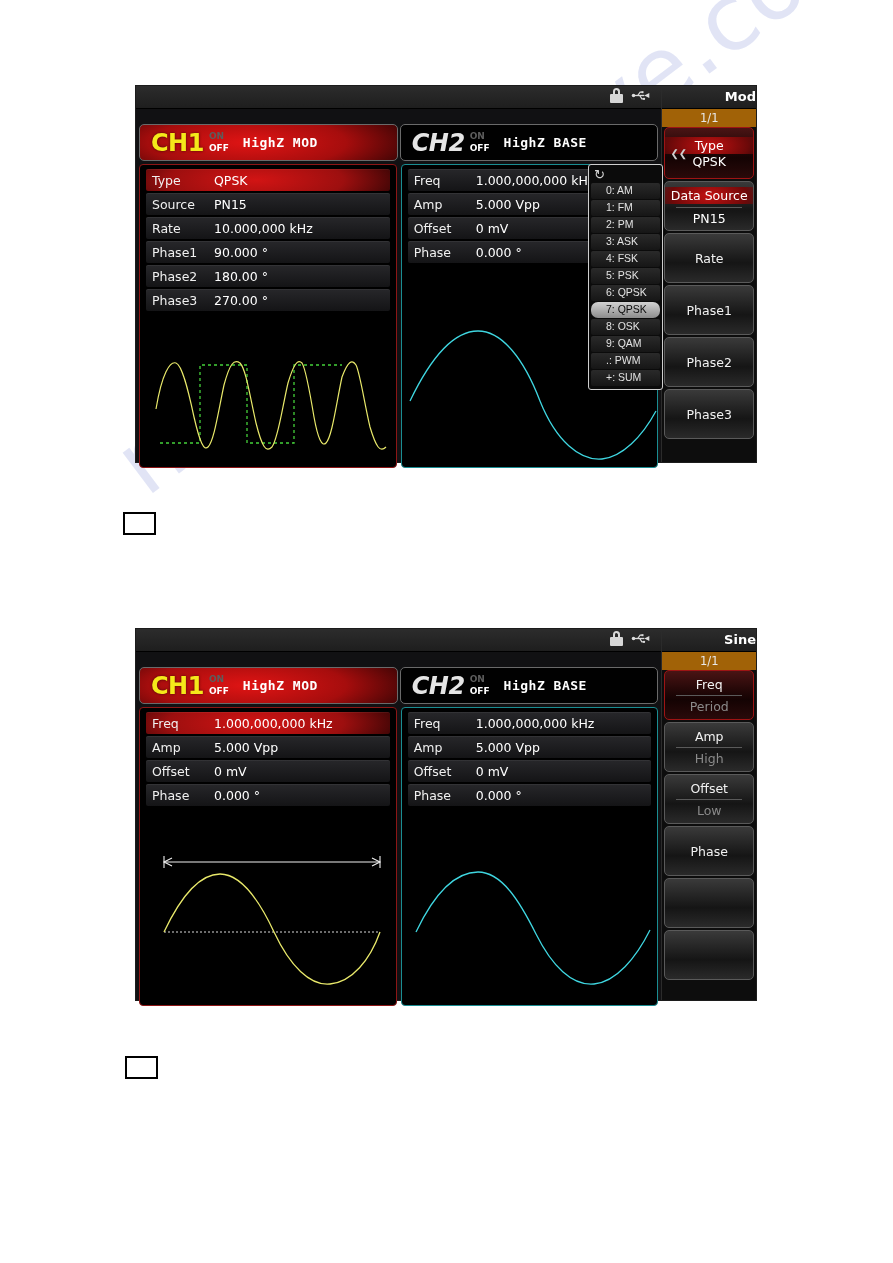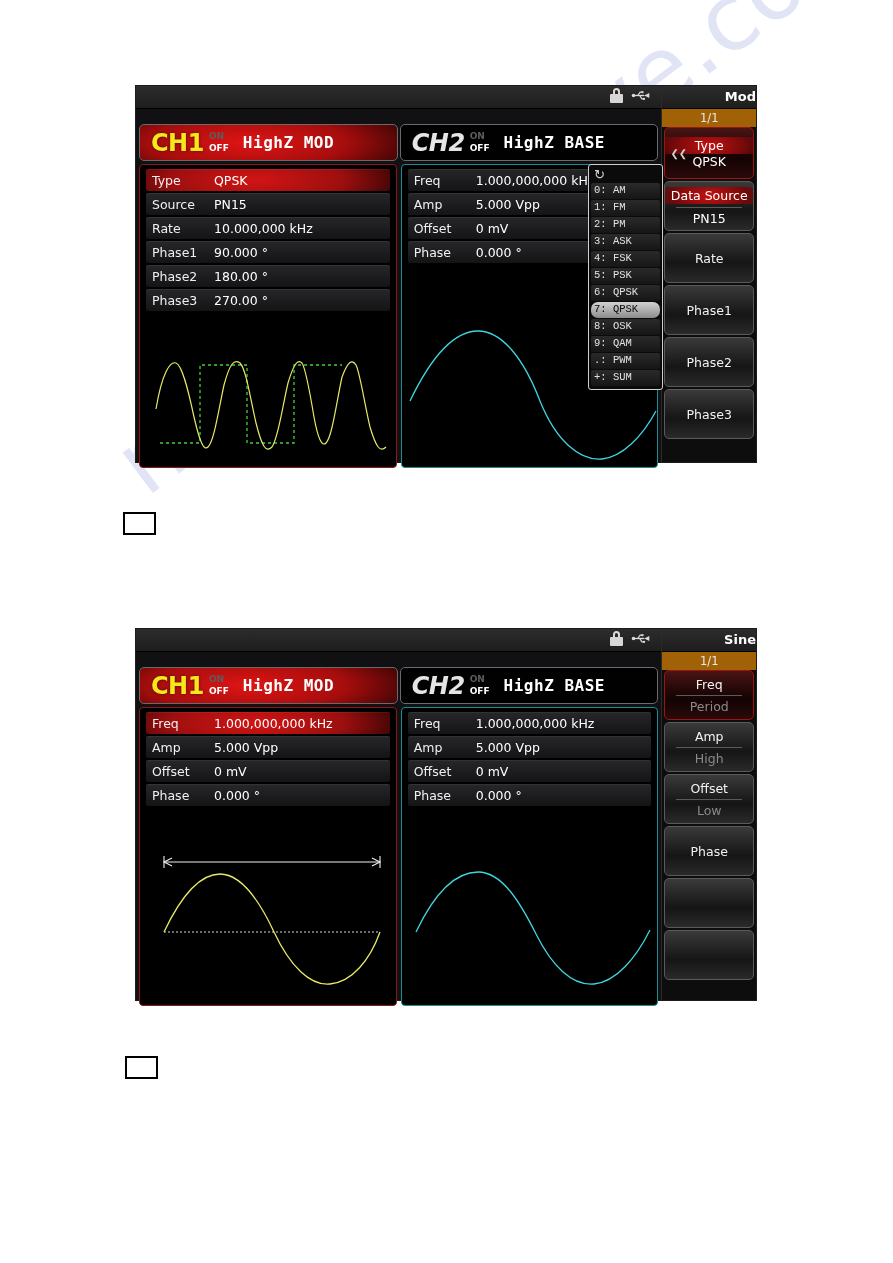--- a/index.html
+++ b/index.html
@@ -63,21 +63,21 @@
   }
   .ch-head.ch2{background:#010101;margin-left:1px;}
   .ch-label{font-size:24px;font-weight:bold;letter-spacing:-.5px;margin-left:11px;
             font-family:"DejaVu Sans","Liberation Sans",sans-serif;}
   .ch1 .ch-label{color:#f5e81a;text-shadow:0 0 3px rgba(0,0,0,.6);}
   .ch2 .ch-label{color:#e5e5e5;font-style:italic;}
   .onoff{margin-left:5px;display:flex;flex-direction:column;line-height:1;
          font-size:9px;font-weight:bold;font-family:"DejaVu Sans",sans-serif;}
   .onoff .on{color:#5d5d5d;margin-bottom:3px;}
   .onoff .off{color:#ffffff;}
-  .ch-mode{margin-left:14px;font-size:16px;font-weight:bold;color:#ffffff;
+  .ch-mode{margin-left:14px;font-size:13px;font-weight:bold;color:#ffffff;
            letter-spacing:.5px;font-family:"DejaVu Sans Mono","Liberation Mono",monospace;}
 
   
   .ch-panels{display:flex;padding:3px;gap:4px;height:calc(100% - 66px);box-sizing:border-box;}
   .ch-panel{
     flex:1;position:relative;background:#000;border-radius:4px;box-sizing:border-box;
     overflow:hidden;
   }
   .ch-panel.p1{border:1px solid #8d1616;}
   .ch-panel.p2{border:1px solid #1a8d92;}
@@ -133,23 +133,23 @@
   
   .dropdown{
     position:absolute;left:452px;top:78px;width:75px;
     background:#0b0b0b;border:1px solid #cfcfcf;border-radius:3px;
     z-index:40;padding:0 0 2px 0;box-sizing:border-box;
   }
   .dd-top{height:18px;position:relative;}
   .dd-top .spin{position:absolute;left:5px;top:2px;color:#d0d0d0;font-size:13px;}
   .dd-item{
     height:15.5px;line-height:15.5px;font-size:10.5px;color:#e2e2e2;
-    padding-left:3px;margin:0 2px 1.5px 2px;border-radius:2px;
+    padding-left:15px;margin:0 2px 1.5px 2px;border-radius:2px;
     background:linear-gradient(#2a2a2a,#161616);
-    font-family:Liberation Mono, monospace;
+    font-family:Liberation Sans, sans-serif;
   }
   .dd-item.sel{background:linear-gradient(#d2d2d2,#8c8c8c);color:#0a0a0a;border-radius:7px;}
 
   
   .ph-box{position:absolute;border:2px solid #000;background:#fff;}
   .ph1{left:123px;top:512px;width:29px;height:19px;}
   .ph2{left:125px;top:1056px;width:29px;height:19px;}
 </style>
 </head>
 <body>

